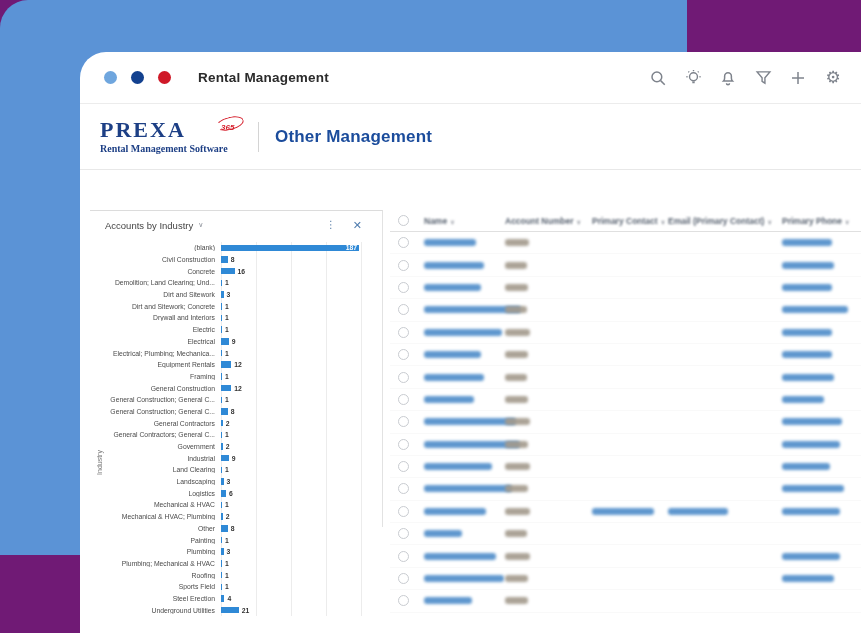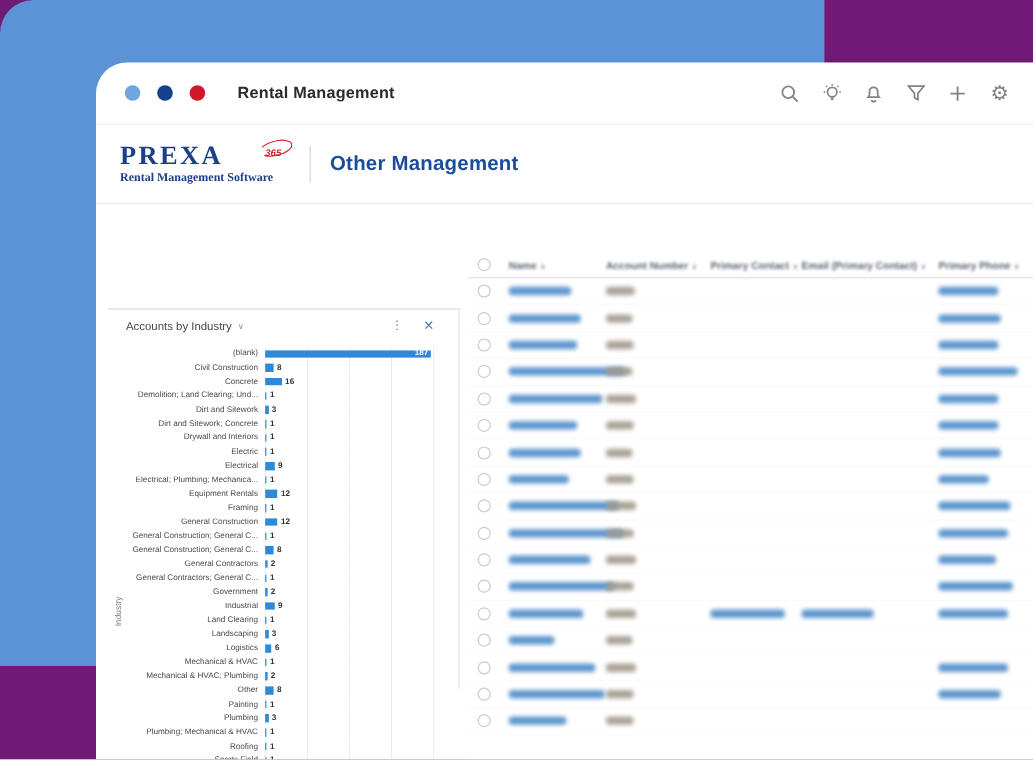--- a/index.html
+++ b/index.html
@@ -39,21 +39,21 @@
   .toolrow { height:40px; display:flex; align-items:center; padding:0 18px 0 20px; }
   .view-label { font-size:12.5px; font-weight:700; color:#333; cursor:pointer; }
   .chev { font-size:8px; color:#8a8f98; margin-left:5px; }
   .blur-toggle { margin-left:auto; display:flex; gap:4px; align-items:center; }
   .blob { height:10px; border-radius:2px; filter:blur(2px); }
   .blob.b1 { width:20px; background:#7db1e8; }
   .blob.b2 { width:17px; background:#b9b5ae; }
 
   
   .chart-panel { position:absolute; left:10px; top:158px; width:293px; height:317px;
-                 border-top:1px solid #dcdcdc; border-right:1px solid #e2e2e2; background:#fff;margin-top:47px; }
+                 border-top:1px solid #dcdcdc; border-right:1px solid #e2e2e2; background:#fff; }
   .chart-head { height:28px; display:flex; align-items:center; padding:0 20px 0 15px; }
   .chart-title { font-size:9.5px; color:#444; cursor:pointer; }
   .chart-head .chev { font-size:7px; }
   .chart-head-icons { margin-left:auto; display:flex; align-items:center; gap:17px; }
   .kebab { color:#5a7fa8; font-size:10px; letter-spacing:0; line-height:1; cursor:pointer; }
   .close-x { color:#4f7cae; font-size:11px; line-height:1; cursor:pointer; }
   .chart-body { position:relative; padding-top:3px; }
   .chart-row { display:flex; align-items:center; height:11.7px; }
   .cat-label { width:131px; text-align:right; padding-right:6px; font-size:6.8px; color:#4a4a4a;
                white-space:nowrap; overflow:hidden; }

